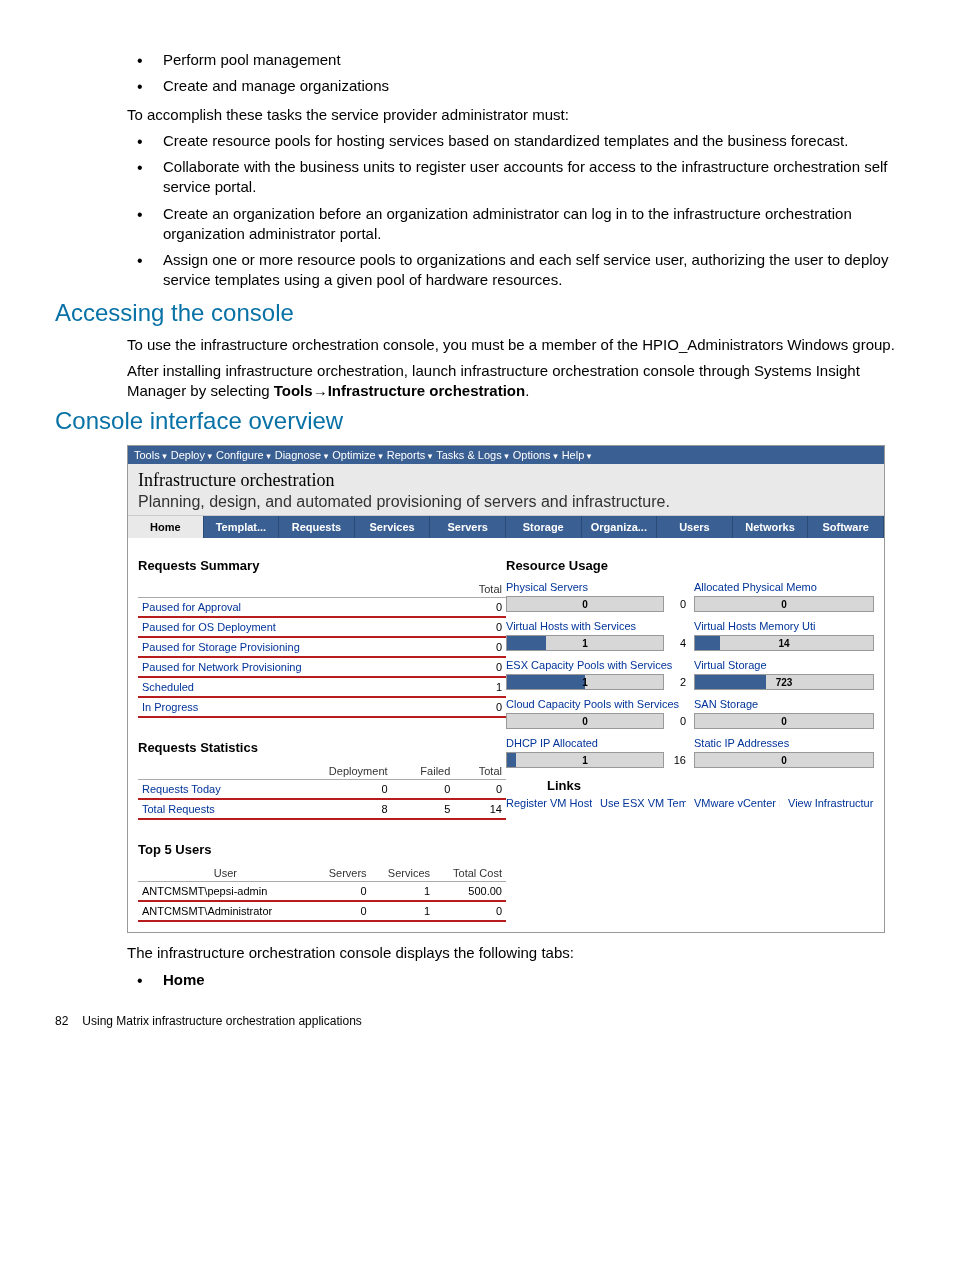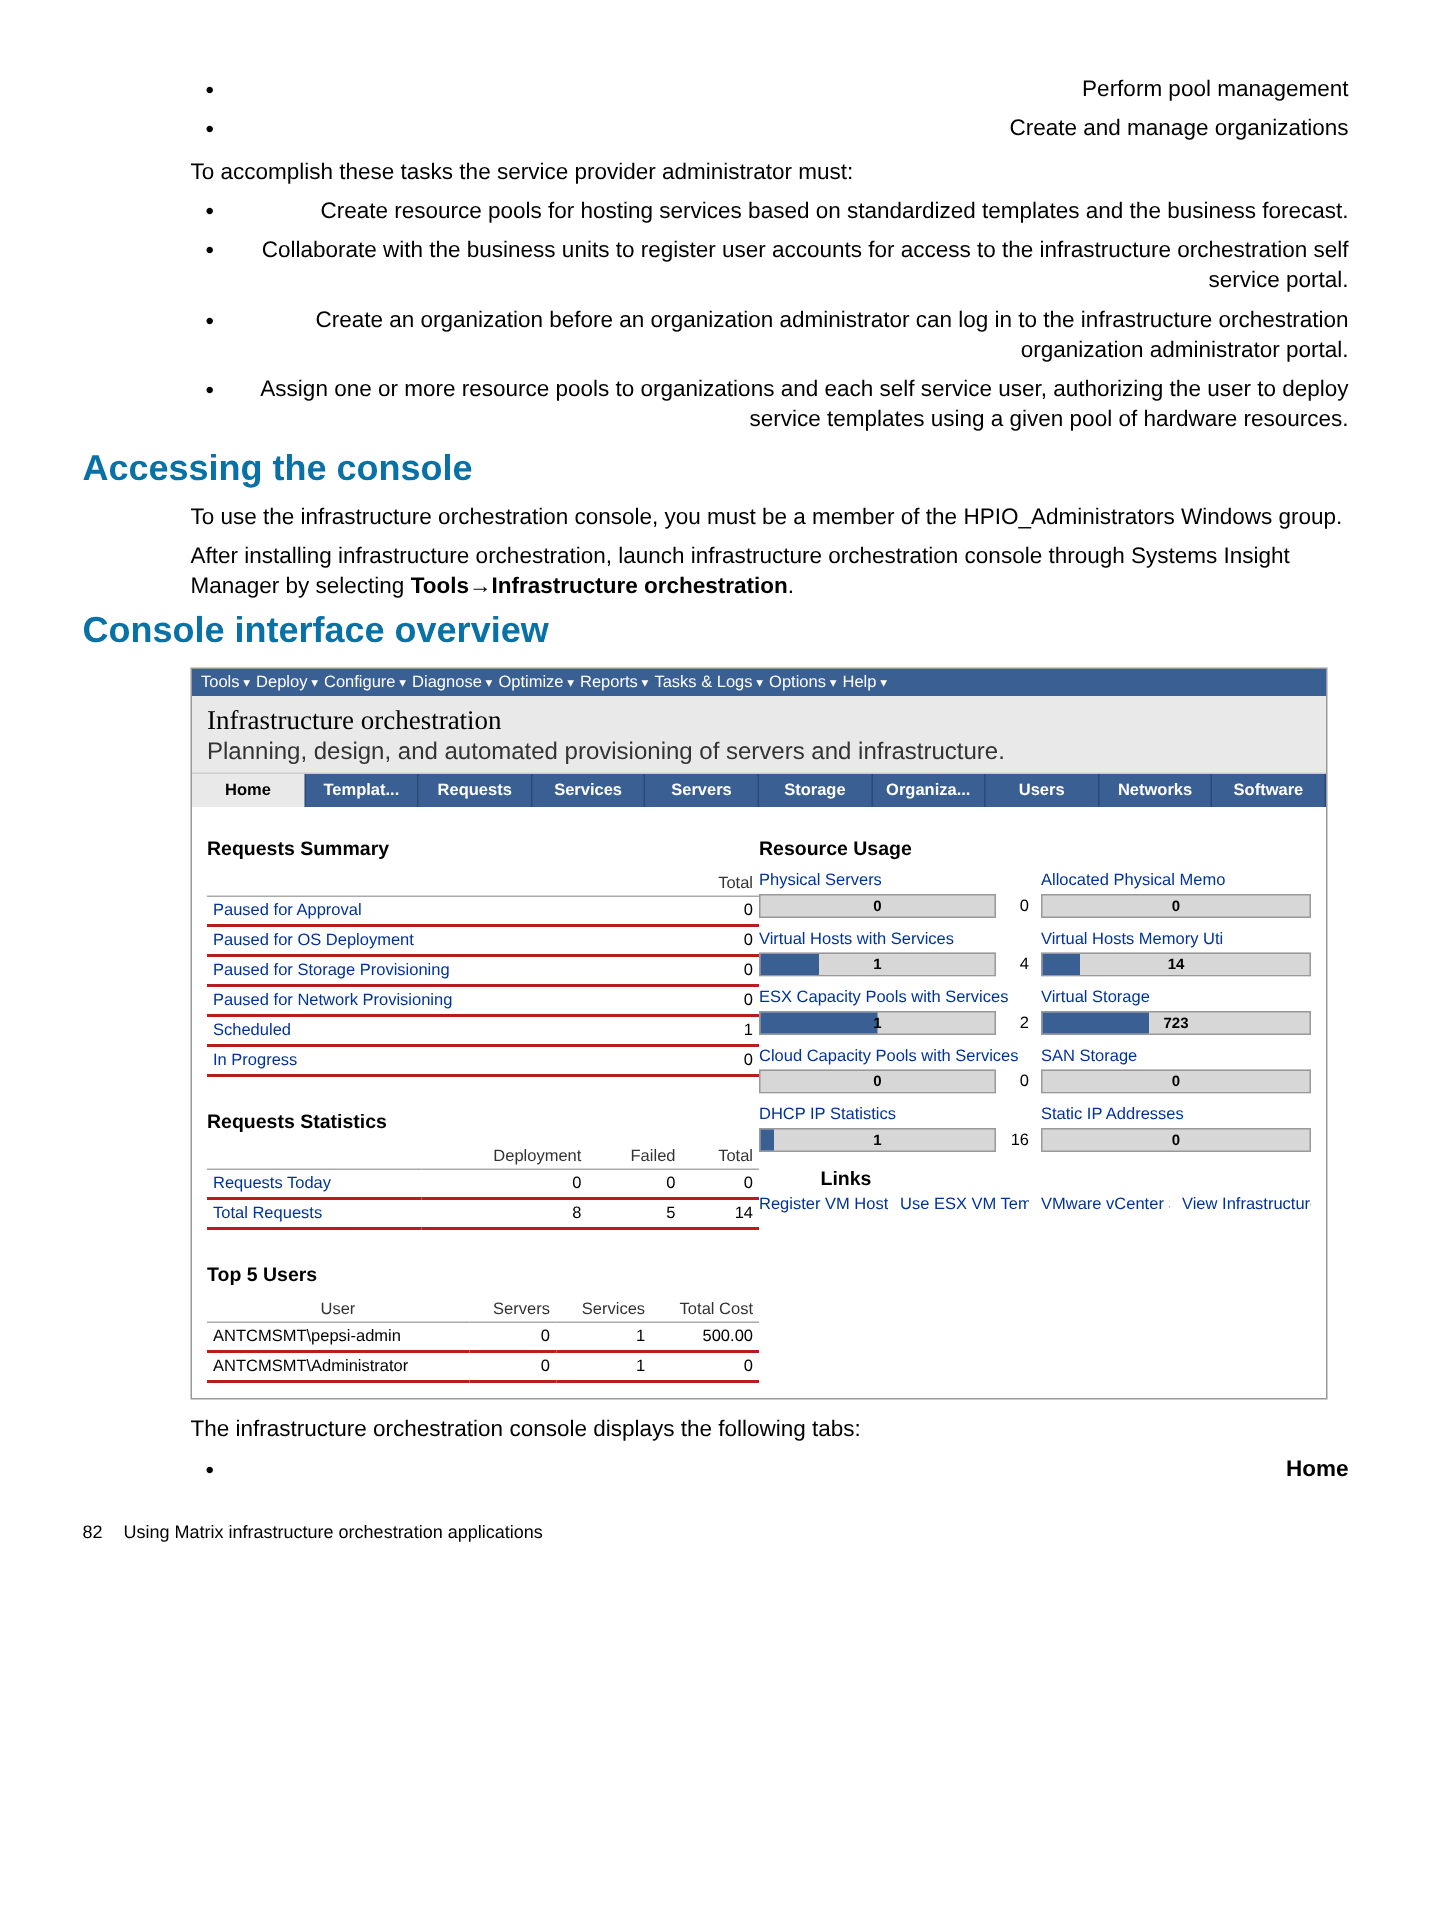--- a/index.html
+++ b/index.html
@@ -17,39 +17,38 @@
   .body-text {
     font-size: 15px;
     line-height: 1.35;
     margin: 0 0 6px 0;
   }
   .indent-block { margin-left: 72px; }
   ul.bullets {
     list-style: none;
     padding: 0;
     margin: 0 0 8px 0;
-    text-align: right;
   }
   ul.bullets li {
     position: relative;
     padding-left: 36px;
     font-size: 15px;
     line-height: 1.35;
     margin-bottom: 6px;
   }
   ul.bullets li::before {
     content: "•";
     position: absolute;
     left: 10px;
     color: #000;
     font-size: 16px;
   }
   h2.section {
     color: #0871a6;
-    font-weight: bold;
+    font-weight: normal;
     font-size: 24px;
     margin: 4px 0 8px 0;
   }
   .bold { font-weight: bold; }
 
   
   .screenshot {
     margin: 10px 0 10px 72px;
     width: 756px;
     border: 1px solid #999;
@@ -376,21 +375,21 @@
             <div class="rescell">
               <div class="reslabel">SAN Storage</div>
               <div class="barrow">
                 <div class="bar">
                   <div class="fill" style="width: 0%;"></div>
                   <span class="lbl">0</span>
                 </div>
               </div>
             </div>
             <div class="rescell">
-              <div class="reslabel">DHCP IP Statistics</div>
+              <div class="reslabel">DHCP IP Allocated</div>
               <div class="barrow">
                 <div class="bar">
                   <div class="fill" style="width: 6%;"></div>
                   <span class="lbl">1</span>
                 </div>
                 <div class="barnum">16</div>
               </div>
             </div>
             <div class="rescell">
               <div class="reslabel">Static IP Addresses</div>

